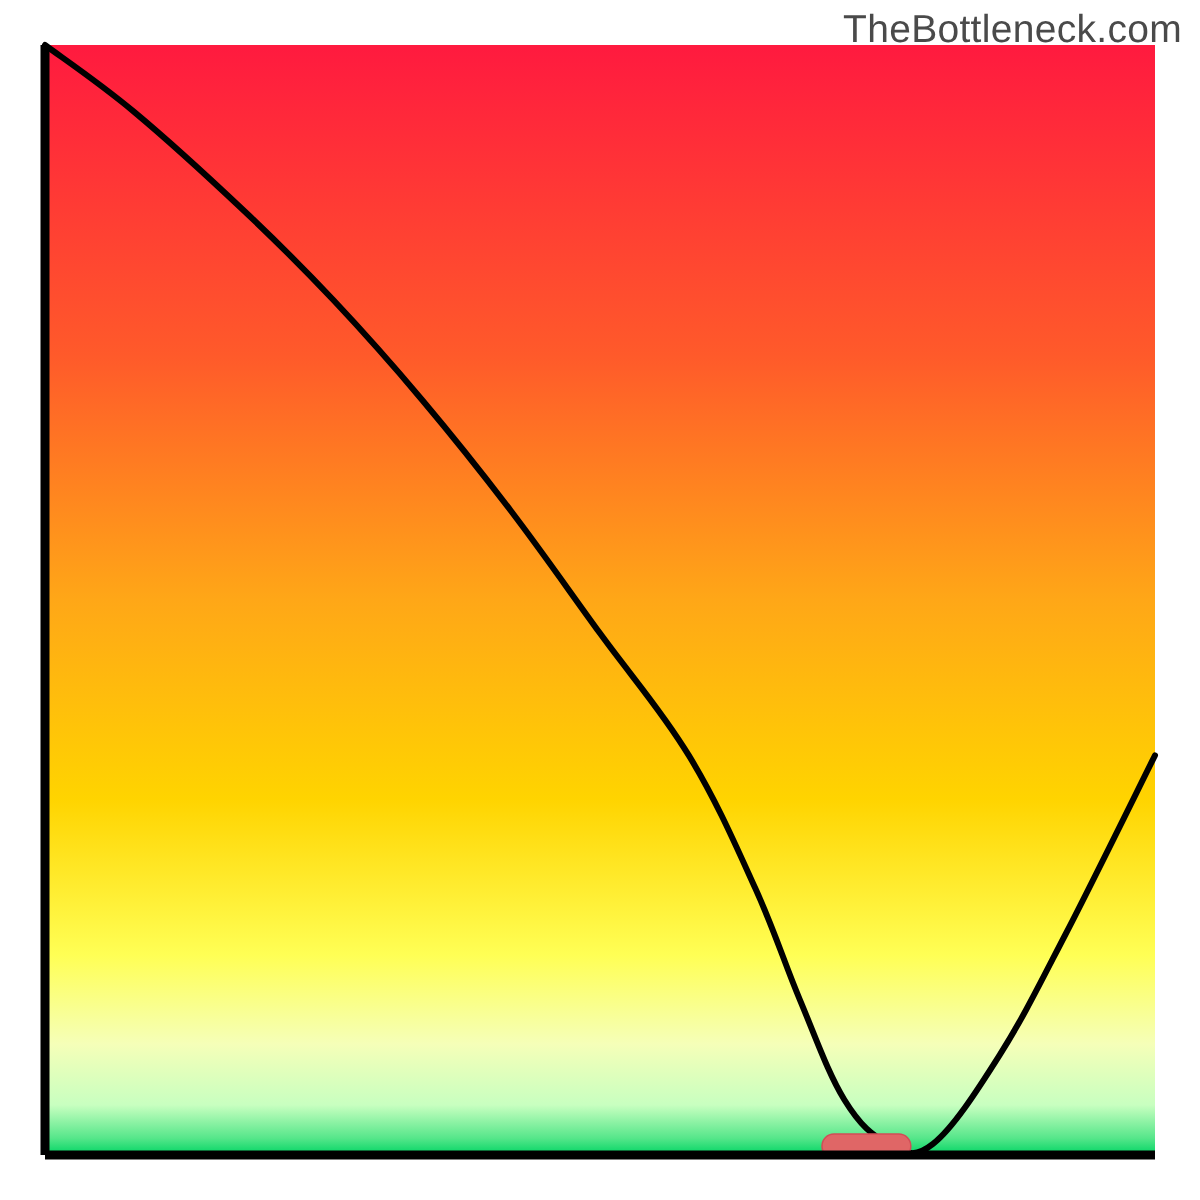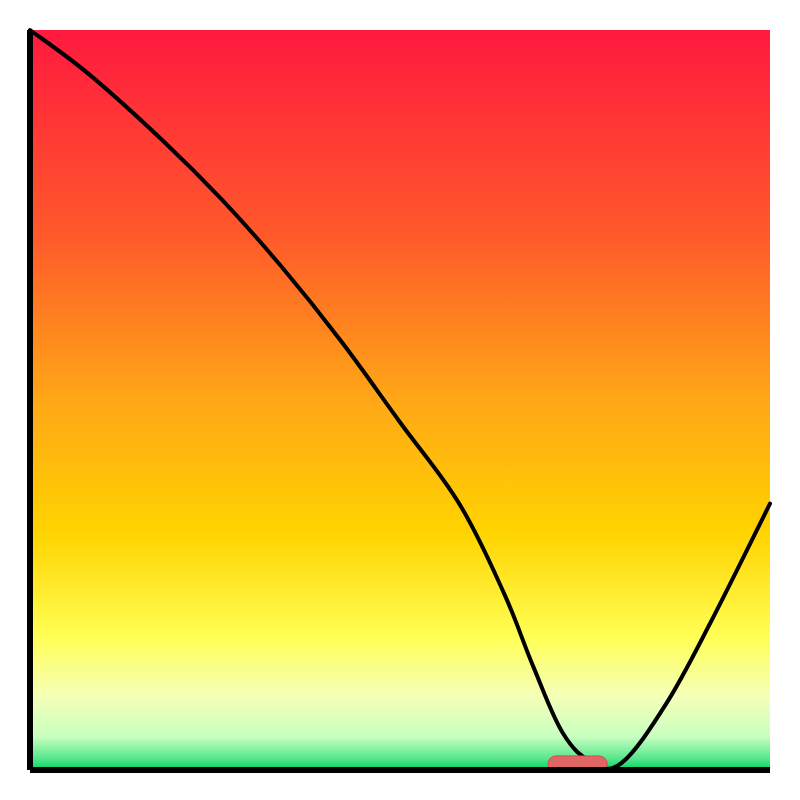--- a/index.html
+++ b/index.html
@@ -27,20 +27,21 @@
     z-index: 20;
   }
   svg {
     display: block;
   }
 </style>
 </head>
 <body>
 
 <div class="frame">
+  <div class="watermark">TheBottleneck.com</div>
 
   <svg width="800" height="800" viewBox="0 0 800 800">
     <defs>
       <linearGradient id="bg-grad" x1="0" y1="0" x2="0" y2="1">
 
       <stop offset="0%" stop-color="#ff1a3f"></stop>
           <stop offset="28.000000000000004%" stop-color="#ff5a2a"></stop>
           <stop offset="50%" stop-color="#ffa717"></stop>
           <stop offset="68%" stop-color="#ffd400"></stop>
           <stop offset="82%" stop-color="#ffff55"></stop>

